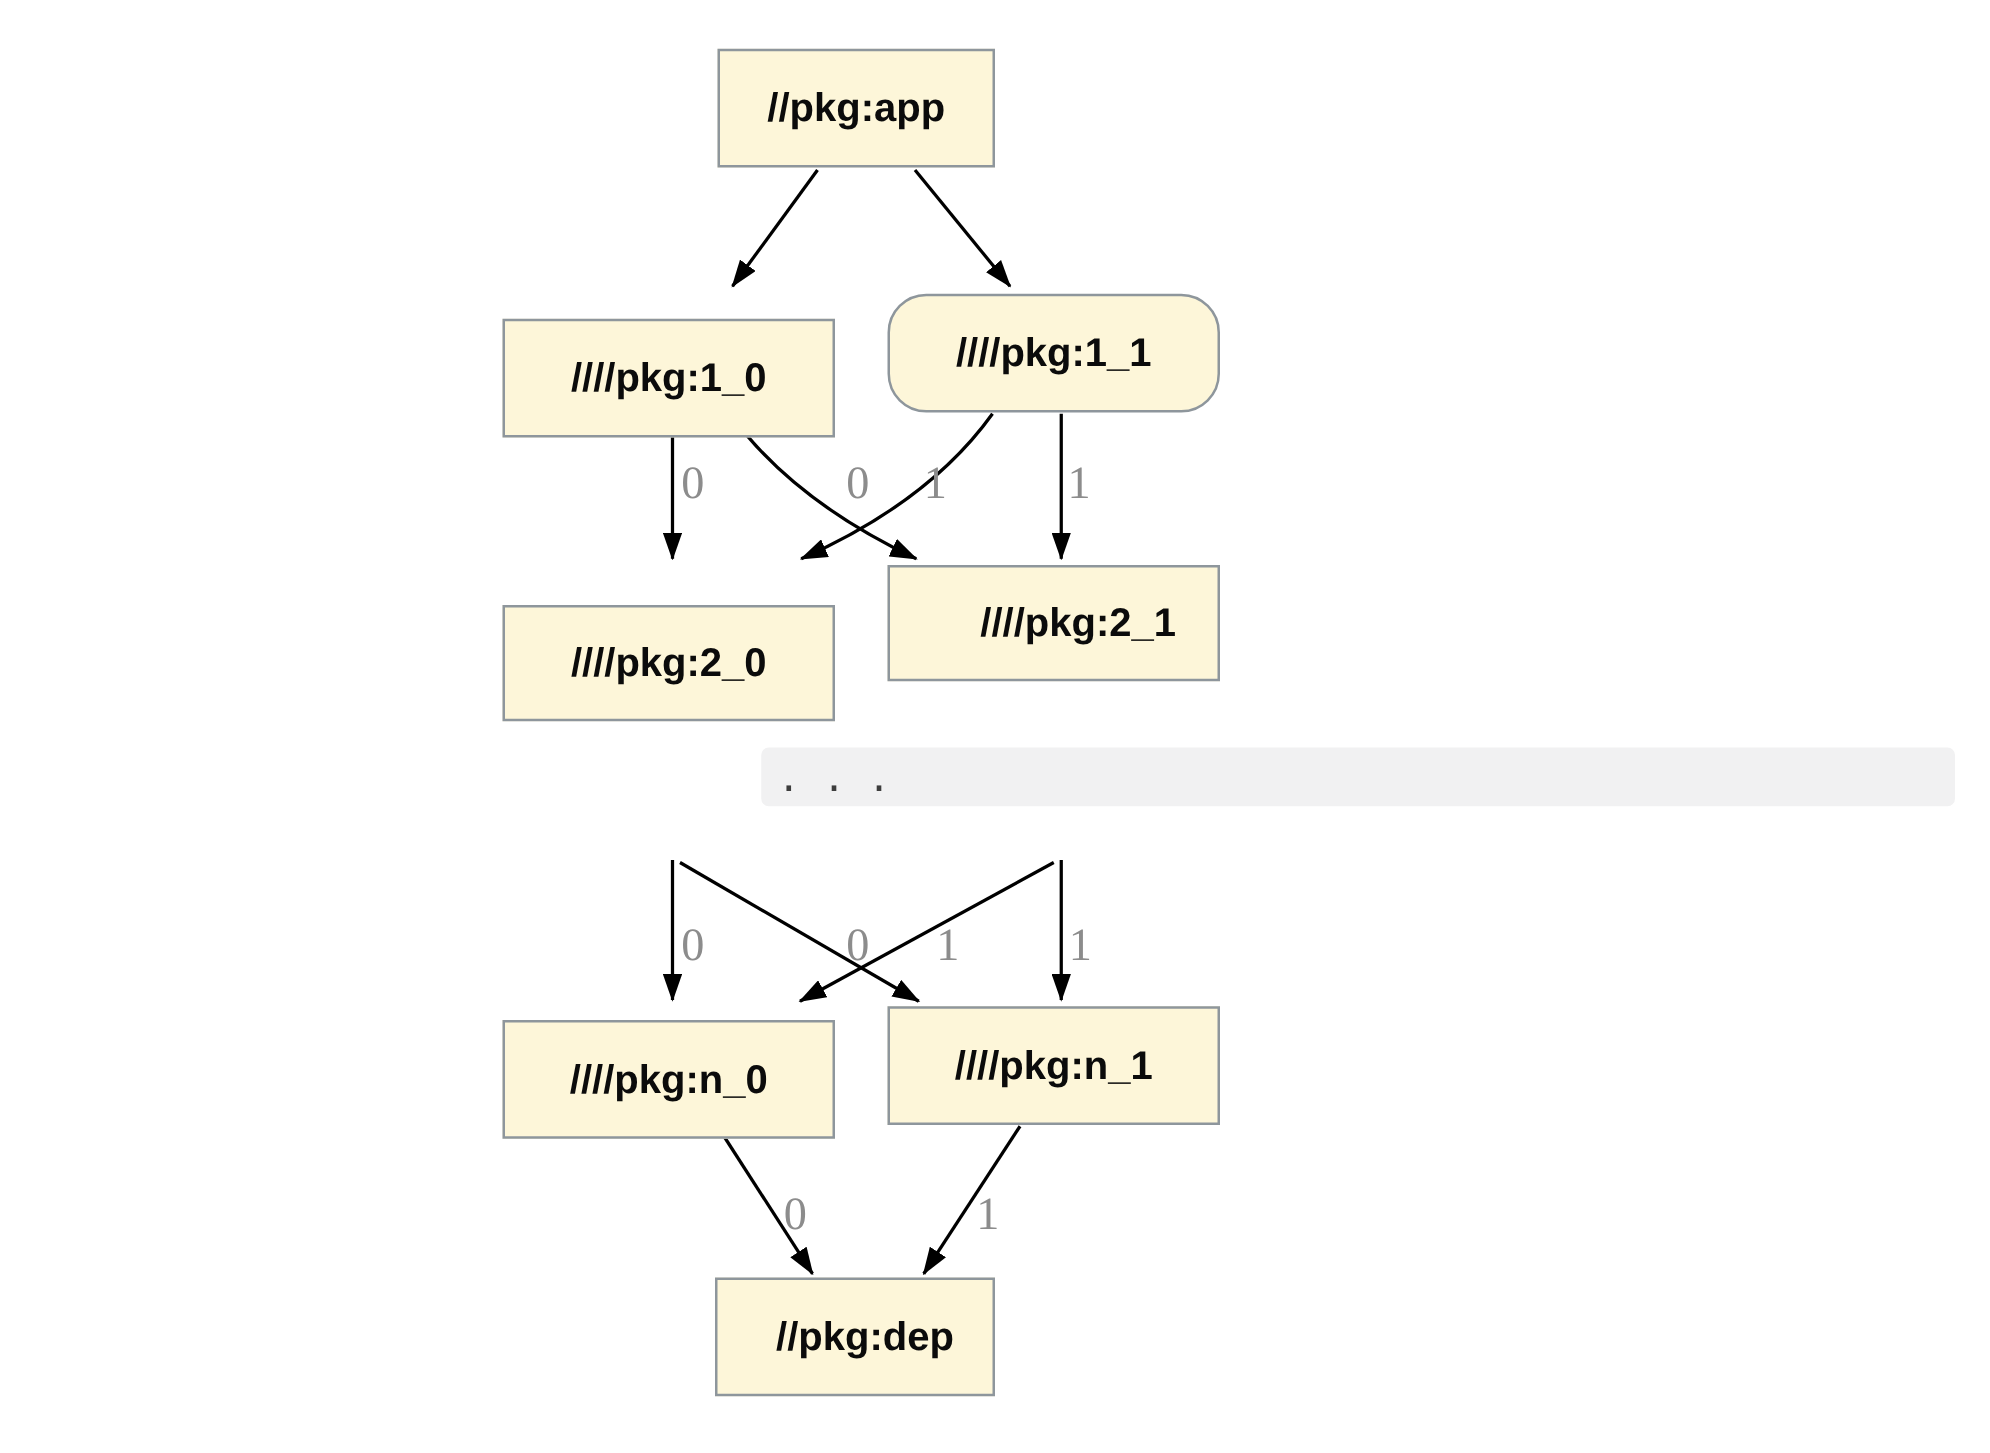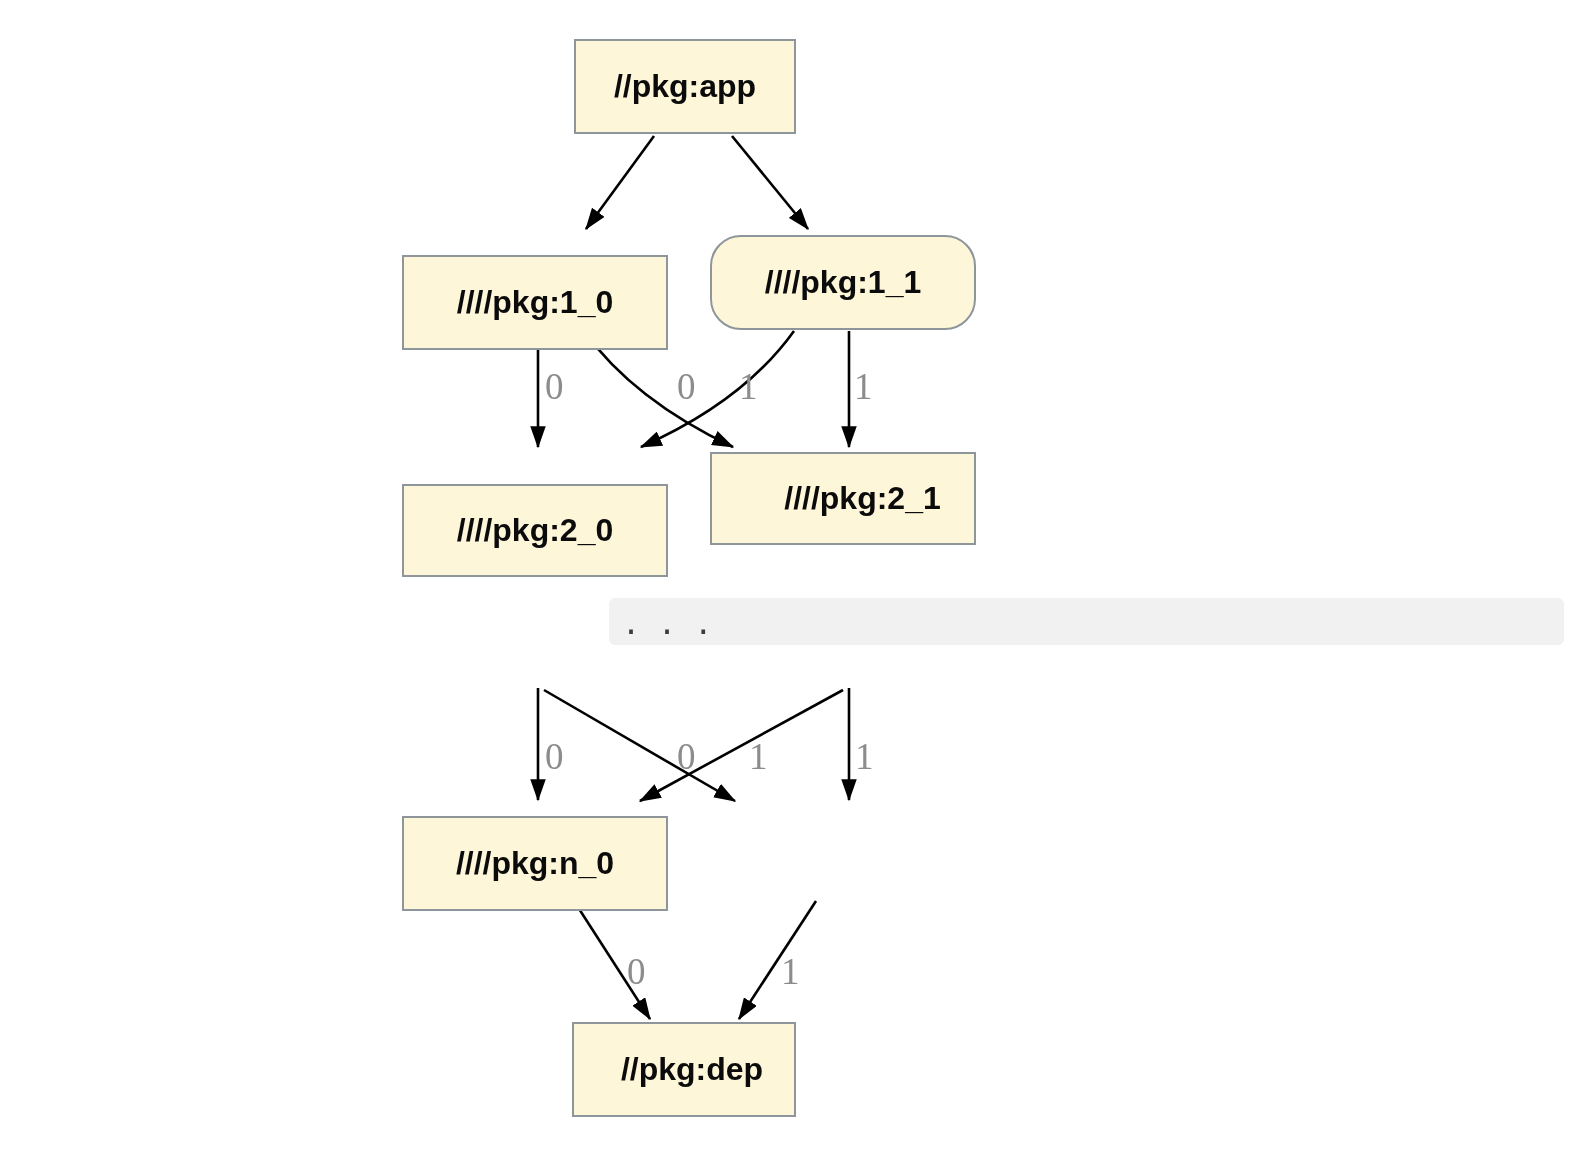--- a/index.html
+++ b/index.html
@@ -105,20 +105,21 @@
   <div class="node" style="left:710px; top:235px; width:266px; height:95px;border-radius:31px;">////pkg:1_1</div>
 
   <div class="node" style="left:402px; top:452px; width:266px; height:93px;margin-top:32px;">////pkg:2_0</div>
 
   <div class="node" style="left:710px; top:452px; width:266px; height:93px;padding-left:39px;">////pkg:2_1</div>
 
   <pre class="code-bar">. . .</pre>
 
   <div class="node" style="left:402px; top:816px; width:266px; height:95px;">////pkg:n_0</div>
 
+  <div class="node" style="left:710px; top:805px; width:266px; height:95px;">////pkg:n_1</div>
 
   <div class="node" style="left:572px; top:1022px; width:224px; height:95px;padding-left:16px;">//pkg:dep</div>
 
   <span class="edge-label" style="left:545px; top:368px;">0</span>
   <span class="edge-label" style="left:677px; top:368px;">0</span>
   <span class="edge-label" style="left:739px; top:368px;">1</span>
   <span class="edge-label" style="left:854px; top:368px;">1</span>
 
   <span class="edge-label" style="left:545px; top:738px;">0</span>
   <span class="edge-label" style="left:677px; top:738px;">0</span>

